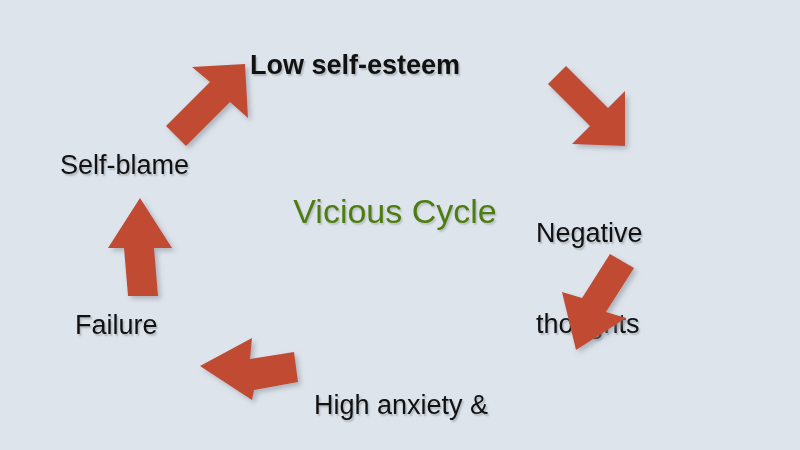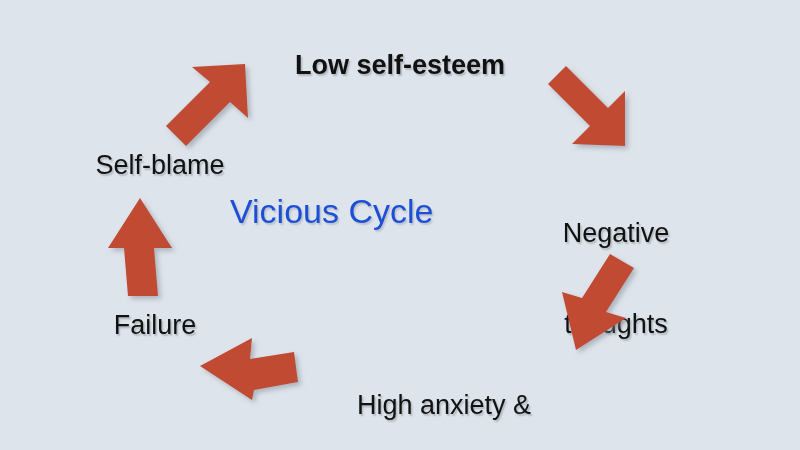--- a/index.html
+++ b/index.html
@@ -17,32 +17,31 @@
     position: relative;
     width: 800px;
     height: 450px;
     background: #dee4eb;
   }
   .node-label {
     position: absolute;
     color: #111111;
     font-size: 27px;
     line-height: 1.12;
-    text-align: center;
     white-space: pre;
     text-shadow: 1.5px 1.5px 1.6px rgba(120,130,140,0.45);
   }
   .node-label.bold {
     font-weight: bold;
   }
   #center-label {
     position: absolute;
-    color: #1d4ed8;
+    color: #4d7c0f;
     font-size: 34px;
-    text-align: left;
+    text-align: center;
     white-space: pre;
     text-shadow: 1.5px 1.5px 1.6px rgba(120,130,140,0.35);
   }
   .arrow {
     position: absolute;
     overflow: visible;
   }
   .arrow polygon {
     fill: #c04b32;
   }

